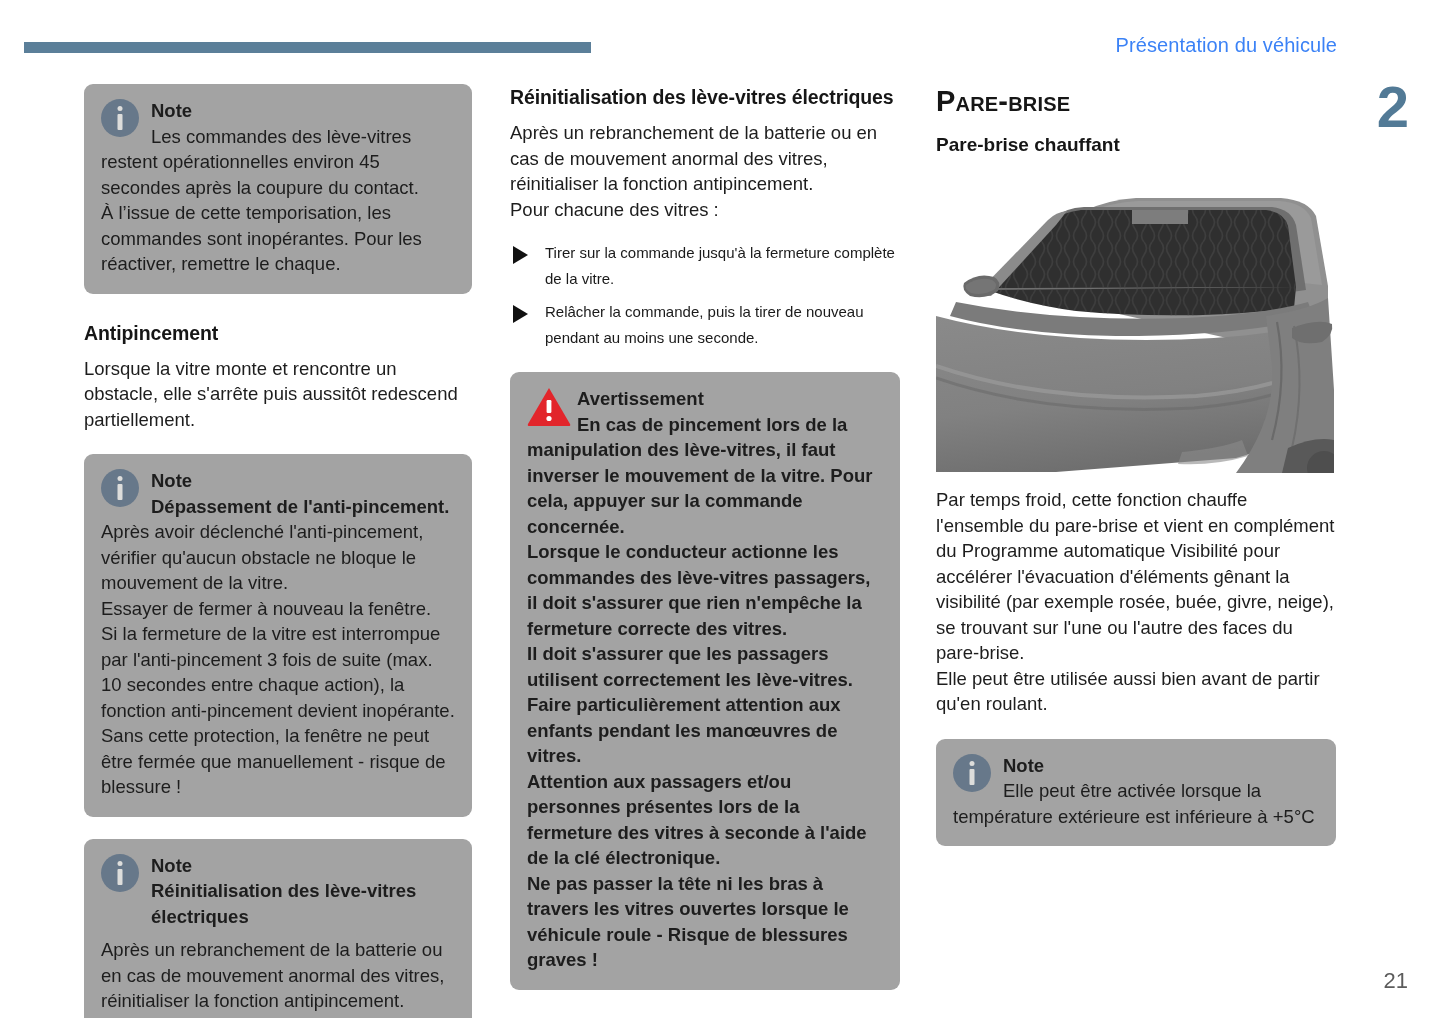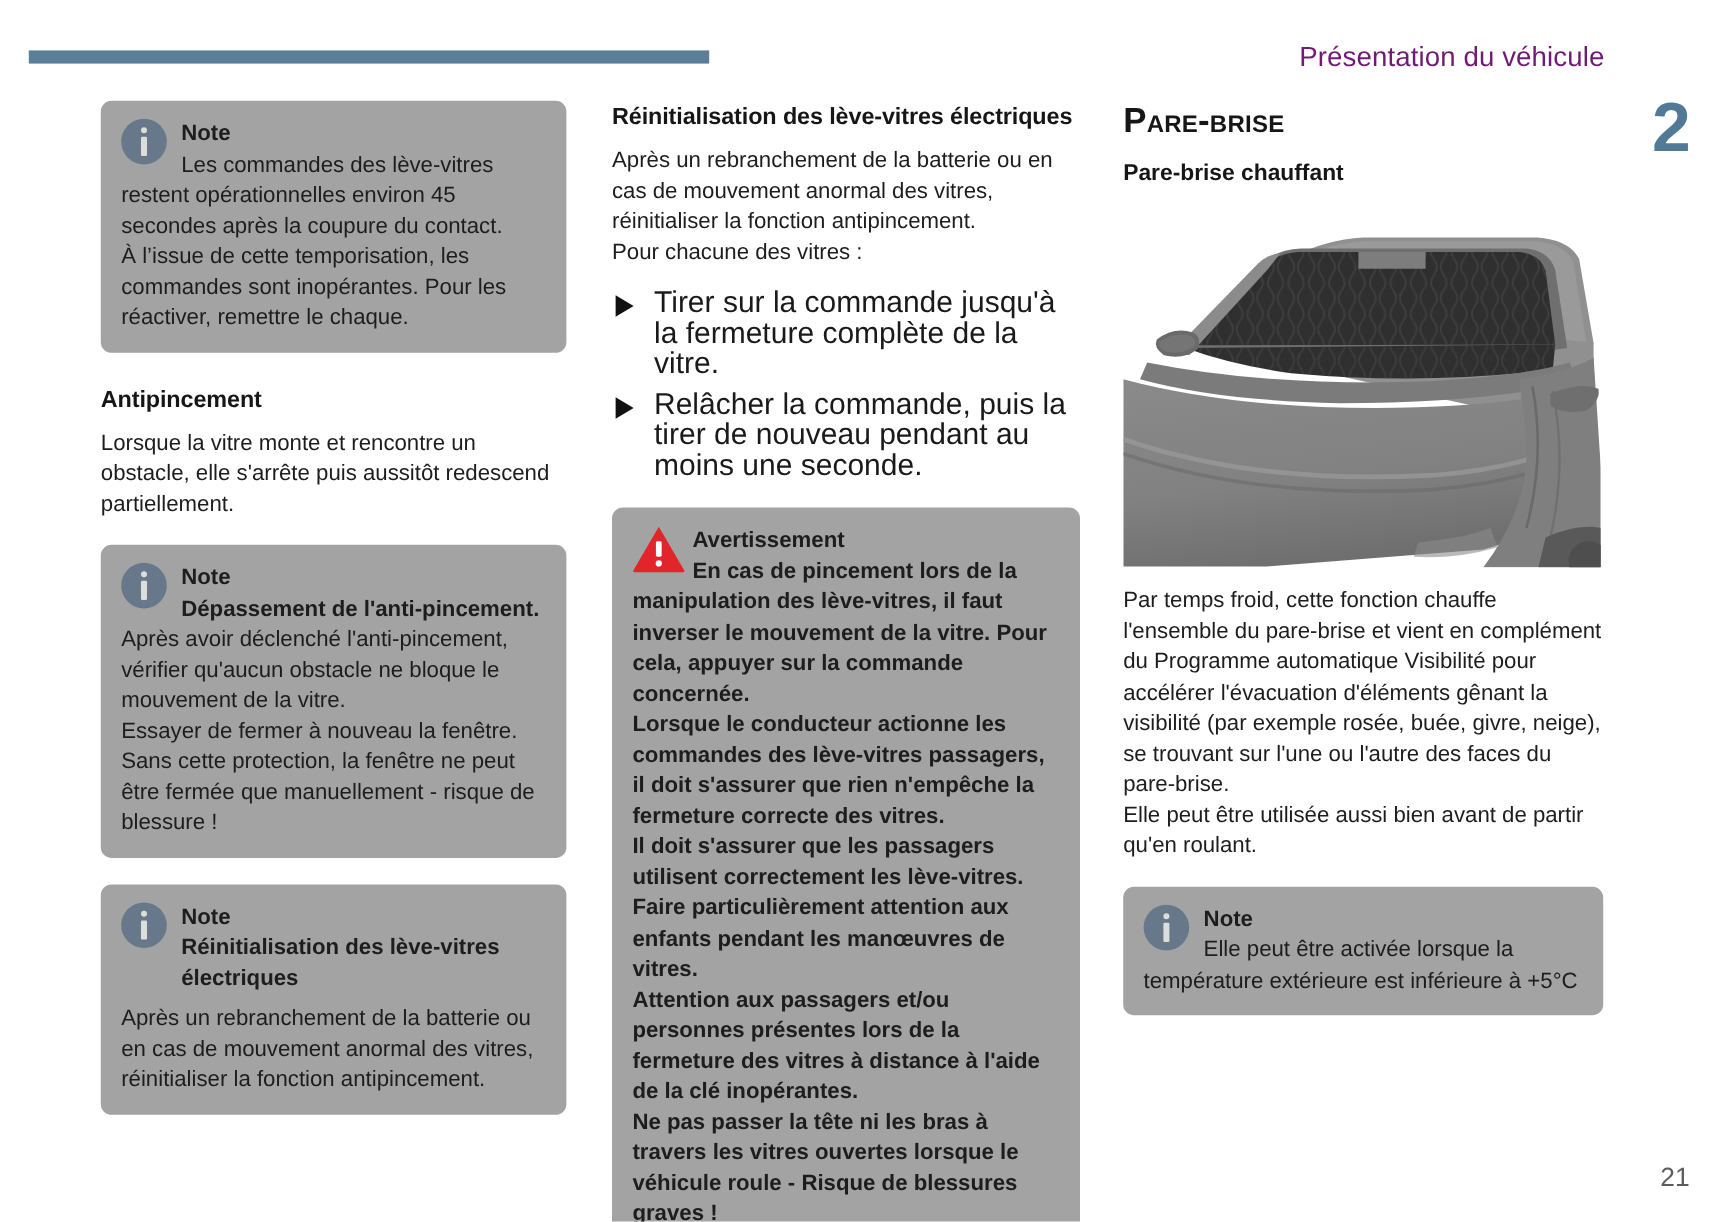--- a/index.html
+++ b/index.html
@@ -22,22 +22,22 @@
     left: 24px;
     top: 42px;
     width: 567px;
     height: 11px;
     background: #5b7f99;
   }
   .header-title {
     position: absolute;
     right: 108px;
     top: 34px;
-    font-size: 23px;
-    color: #701a75;
+    font-size: 20px;
+    color: #3b82f6;
     letter-spacing: 0.1px;
   }
   .chapter-number {
     position: absolute;
     right: 36px;
     top: 78px;
     font-size: 58px;
     font-weight: bold;
     color: #527a96;
     line-height: 1;
@@ -93,21 +93,21 @@
   
   ul.arrow-list {
     list-style: none;
     margin: 0;
     padding: 0;
   }
   ul.arrow-list li {
     position: relative;
     padding-left: 35px;
     margin-bottom: 8px;
-    font-size: 25px;
+    font-size: 15px;
     line-height: 25.5px;
   }
   ul.arrow-list li:last-child { margin-bottom: 0; }
   .tri-bullet {
     position: absolute;
     left: 3px;
     top: 6px;
     width: 0; height: 0;
     border-left: 15px solid #111;
     border-top: 9px solid transparent;
@@ -223,20 +223,21 @@
         <div class="i-dot"></div>
           <div class="i-stem"></div>
       </div>
     </div>
     <div class="cal-text">
       <span class="cal-head">Note</span><br>
       <span class="cal-head">Dépassement de l'anti-pincement.</span>
     </div>
     <div class="cal-text">Après avoir déclenché l'anti-pincement, vérifier qu'aucun obstacle ne bloque le mouvement de la vitre.</div>
     <div class="cal-text">Essayer de fermer à nouveau la fenêtre.</div>
+    <div class="cal-text">Si la fermeture de la vitre est interrompue par l'anti-pincement 3 fois de suite (max. 10 secondes entre chaque action), la fonction anti-pincement devient inopérante.</div>
     <div class="cal-text">Sans cette protection, la fenêtre ne peut être fermée que manuellement - risque de blessure !</div>
   </div>
 
   <div class="spacer-22"></div>
 
   <div class="callout">
     <div class="icon-float">
       <div class="info-circle">
         <div class="i-dot"></div>
           <div class="i-stem"></div>
@@ -286,21 +287,21 @@
         </svg>
       </div>
     </div>
     <div class="cal-text">
       <span class="cal-head">Avertissement</span><br>
       <span class="cal-head">En cas de pincement lors de la manipulation des lève-vitres, il faut inverser le mouvement de la vitre. Pour cela, appuyer sur la commande concernée.</span>
     </div>
     <div class="cal-text cal-head">Lorsque le conducteur actionne les commandes des lève-vitres passagers, il doit s'assurer que rien n'empêche la fermeture correcte des vitres.</div>
     <div class="cal-text cal-head">Il doit s'assurer que les passagers utilisent correctement les lève-vitres.</div>
     <div class="cal-text cal-head">Faire particulièrement attention aux enfants pendant les manœuvres de vitres.</div>
-    <div class="cal-text cal-head">Attention aux passagers et/ou personnes présentes lors de la fermeture des vitres à distance à l'aide de la clé inopérantes.</div>
+    <div class="cal-text cal-head">Attention aux passagers et/ou personnes présentes lors de la fermeture des vitres à seconde à l'aide de la clé électronique.</div>
     <div class="cal-text cal-head">Ne pas passer la tête ni les bras à travers les vitres ouvertes lorsque le véhicule roule - Risque de blessures graves !</div>
   </div>
 
   <div class="spacer-26"></div>
 
   <h2 class="section-title">Désactivation des lève-vitres arrière</h2>
 
 </div>
 
 <div class="col col-right">

